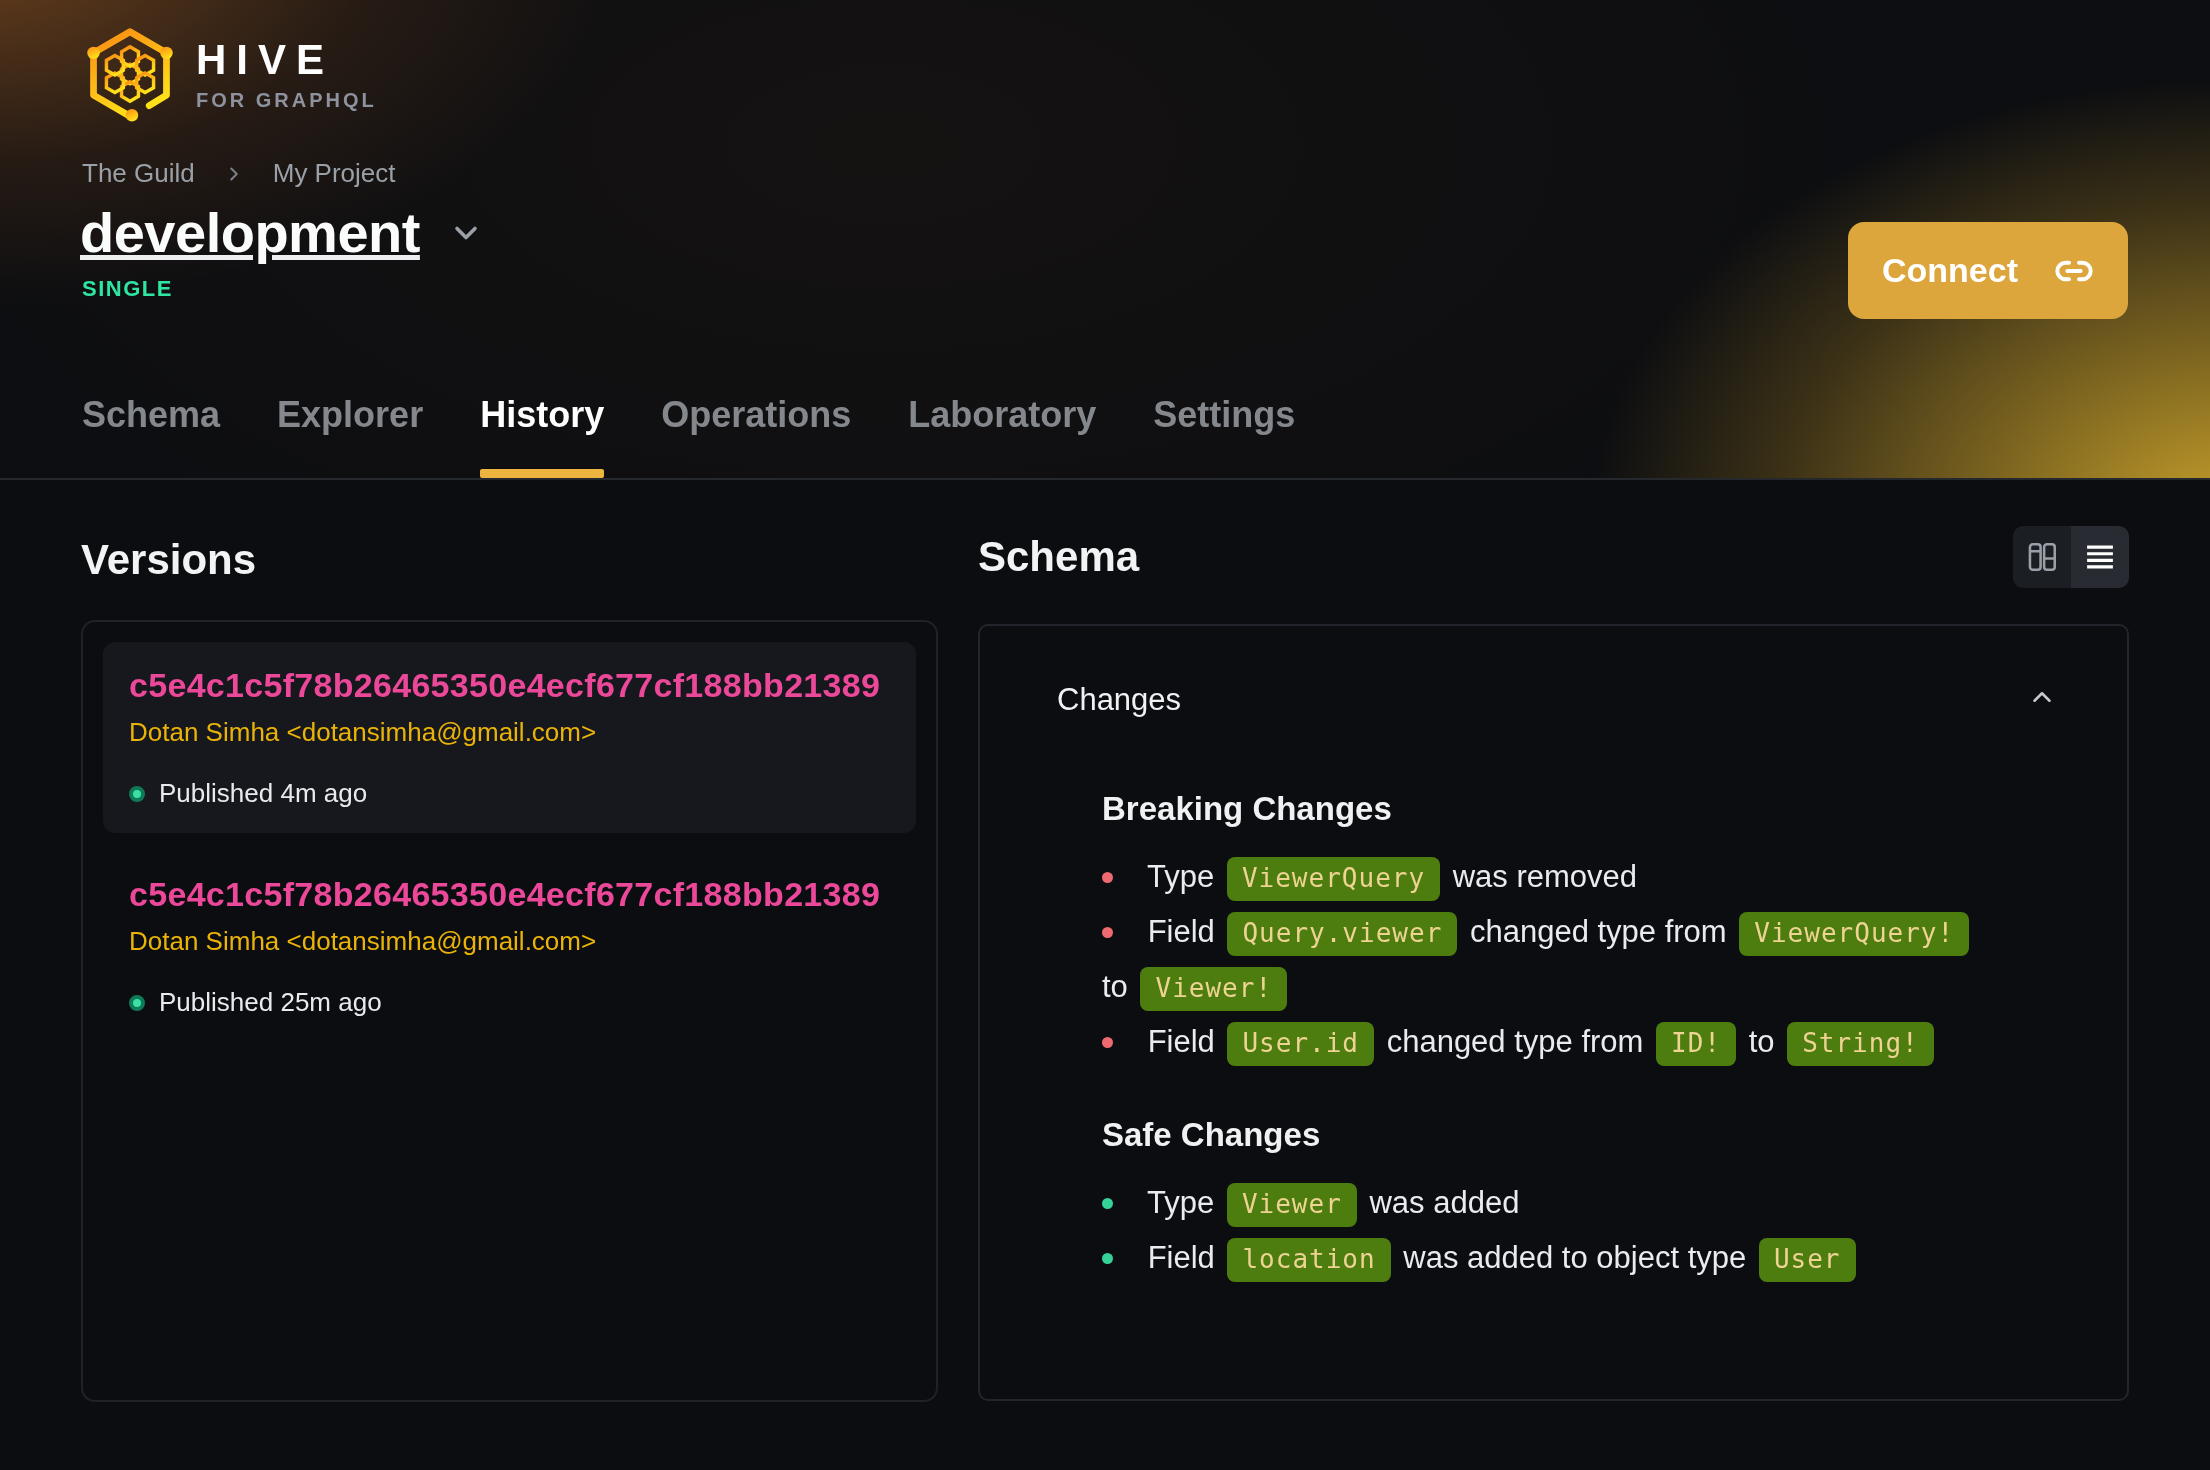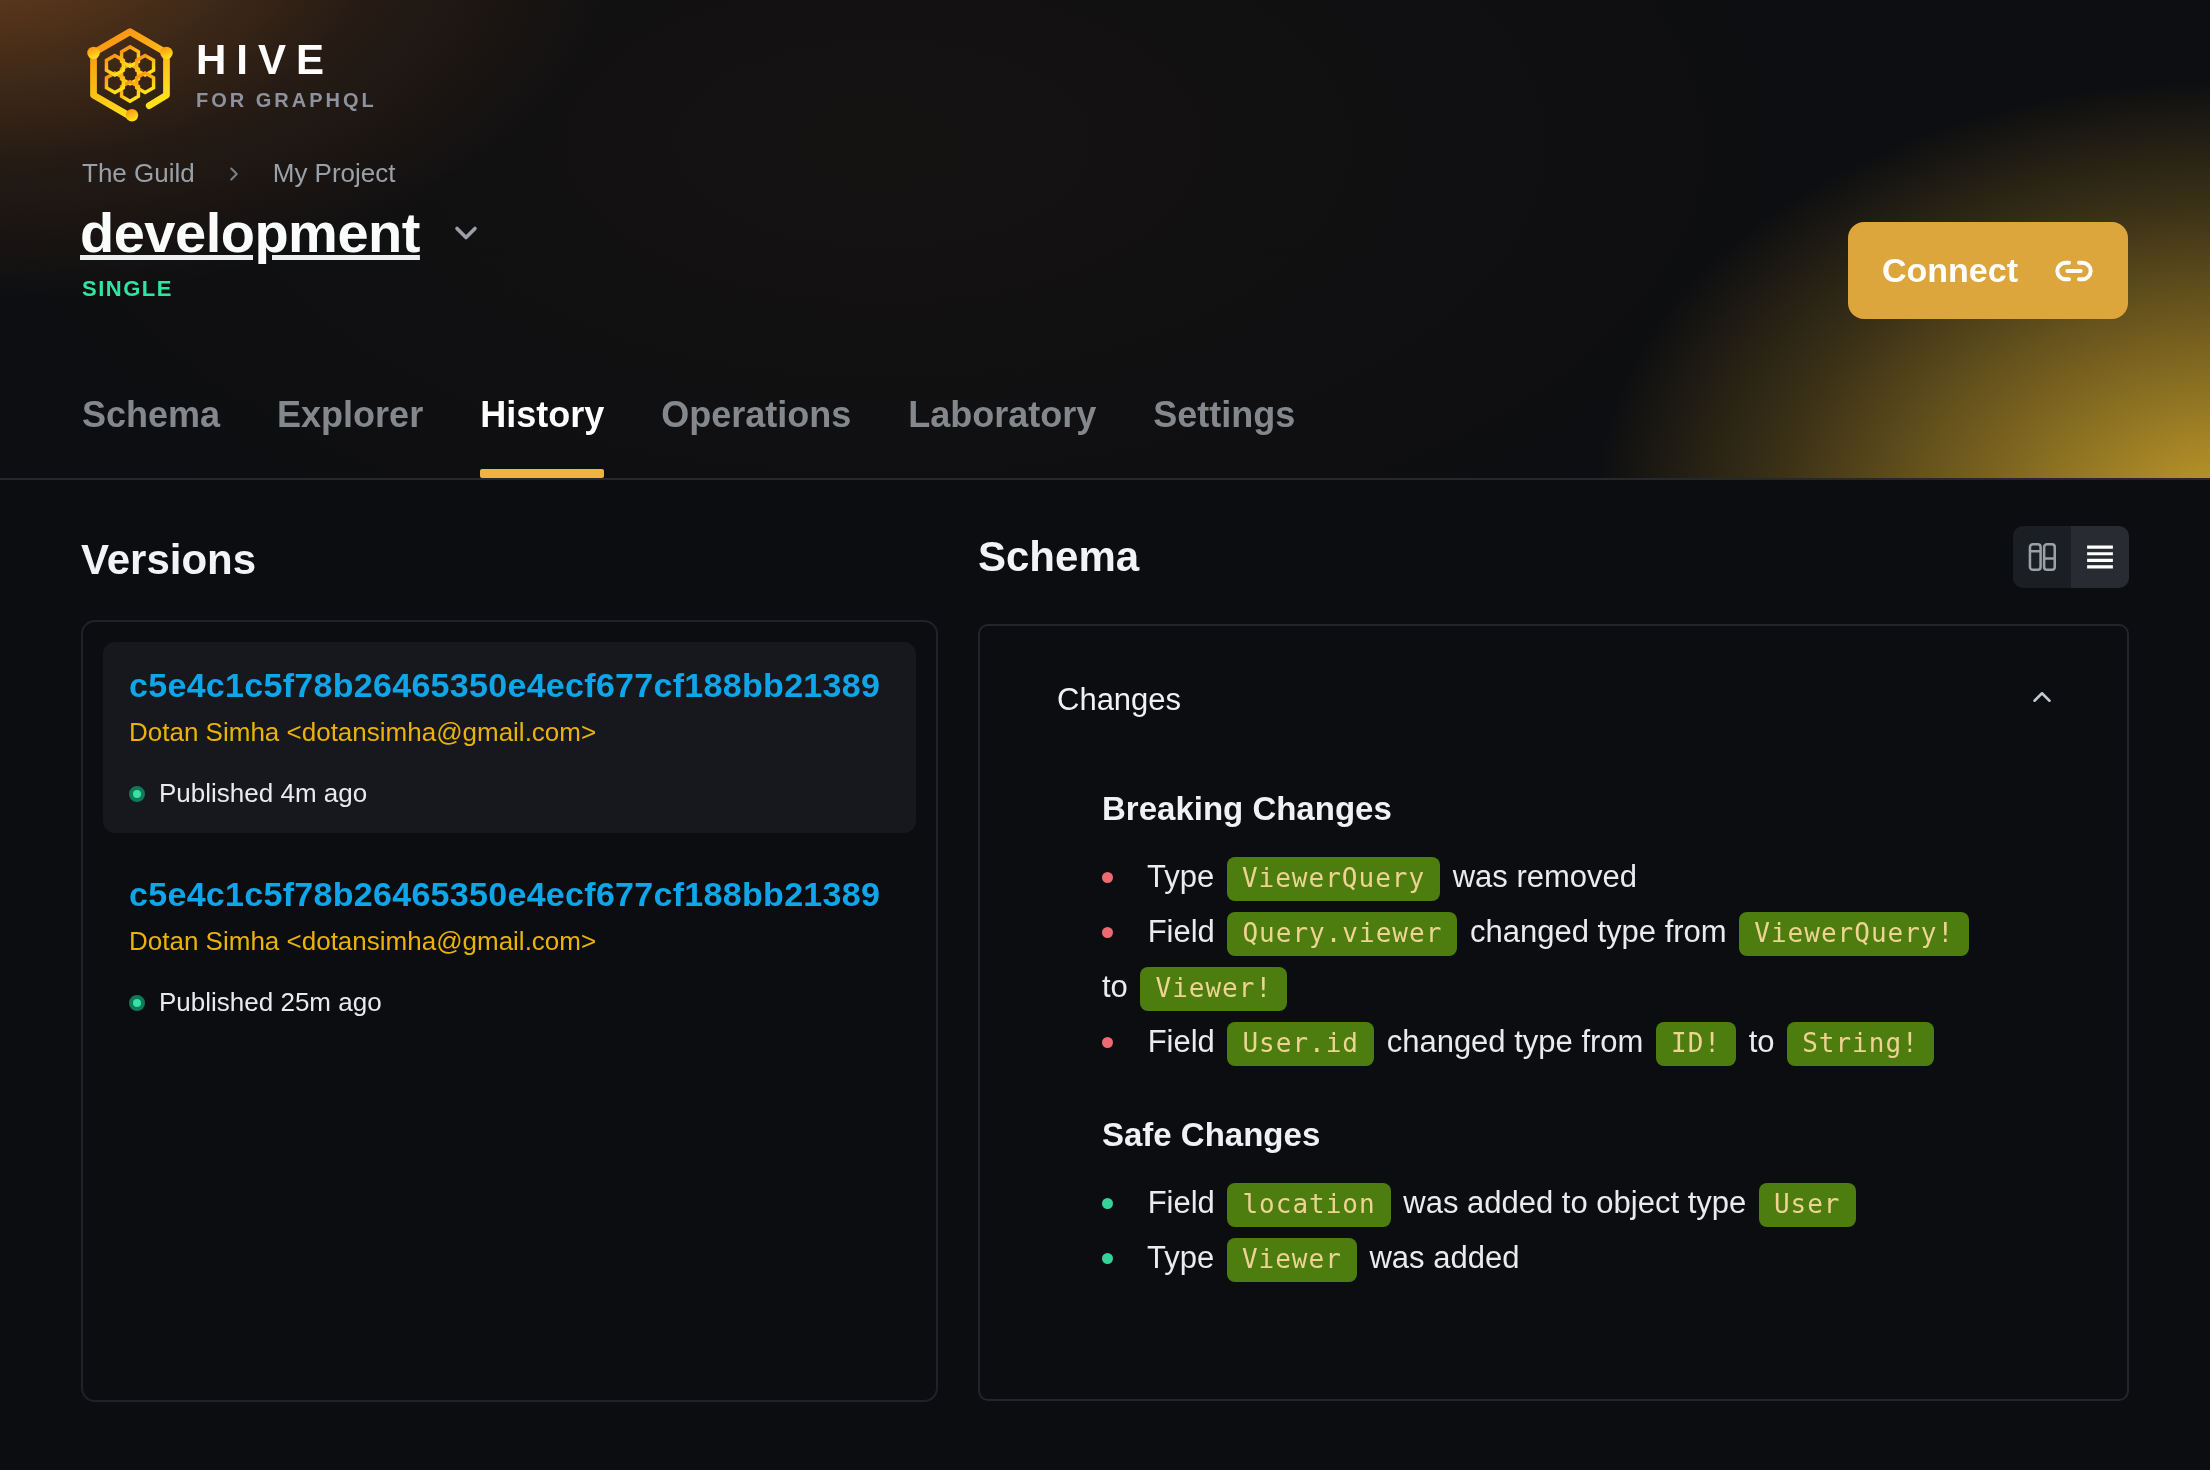--- a/index.html
+++ b/index.html
@@ -47,21 +47,21 @@
   .col-right { flex:1; }
   .section-title { font-size:42px; font-weight:700; color:#f2f3f4; }
   .col-left .section-title { margin-top:56px; }
   .versions-box {
     margin-top:36px; height:782px;
     border:2px solid #1f2227; border-radius:14px; padding:20px;
   }
   .version-card { border-radius:12px; padding:24px 26px; cursor:pointer; }
   .version-card.selected { background:#16181d; }
   .version-card + .version-card { margin-top:18px; }
-  .version-hash { font-size:34px; font-weight:700; color:#0ea5e9; letter-spacing:0.3px; }
+  .version-hash { font-size:34px; font-weight:700; color:#ec4899; letter-spacing:0.3px; }
   .version-author { font-size:26px; color:#eab308; margin-top:12px; }
   .version-status { display:flex; align-items:center; gap:14px; margin-top:30px; font-size:26px; color:#e8eaec; }
   .pub-dot { width:16px; height:16px; border-radius:50%; background:#3be0a5; border:4px solid #0f7a57; flex:none; }
   
   .schema-header { margin-top:46px; display:flex; align-items:center; justify-content:space-between; }
   .view-toggle { display:flex; height:62px; border-radius:10px; overflow:hidden; }
   .view-toggle button { width:58px; border:none; cursor:pointer; display:flex; align-items:center; justify-content:center; background:#1b1e23; }
   .view-toggle button.active { background:#282b31; }
   .changes-panel { margin-top:36px; height:777px; border:2px solid #22252b; border-radius:10px; }
   .changes-head { display:flex; justify-content:space-between; padding:56px 70px 0 77px; cursor:pointer; }
@@ -245,31 +245,31 @@
                 <code>String!</code>
               </li>
             </ul>
           </div>
 
           <div class="group safe">
             <h3 class="group-title">Safe Changes</h3>
             <ul class="change-list">
               <li>
                 <span class="bullet"></span>
+                <span>Type</span>
+                <code>Viewer</code>
+                <span>was added</span>
+              </li>
+              <li>
+                <span class="bullet"></span>
                 <span>Field</span>
                 <code>location</code>
                 <span>was added to object type</span>
                 <code>User</code>
               </li>
-              <li>
-                <span class="bullet"></span>
-                <span>Type</span>
-                <code>Viewer</code>
-                <span>was added</span>
-              </li>
             </ul>
           </div>
 
         </div>
       </div>
     </section>
 
   </main>
 </div>
 

